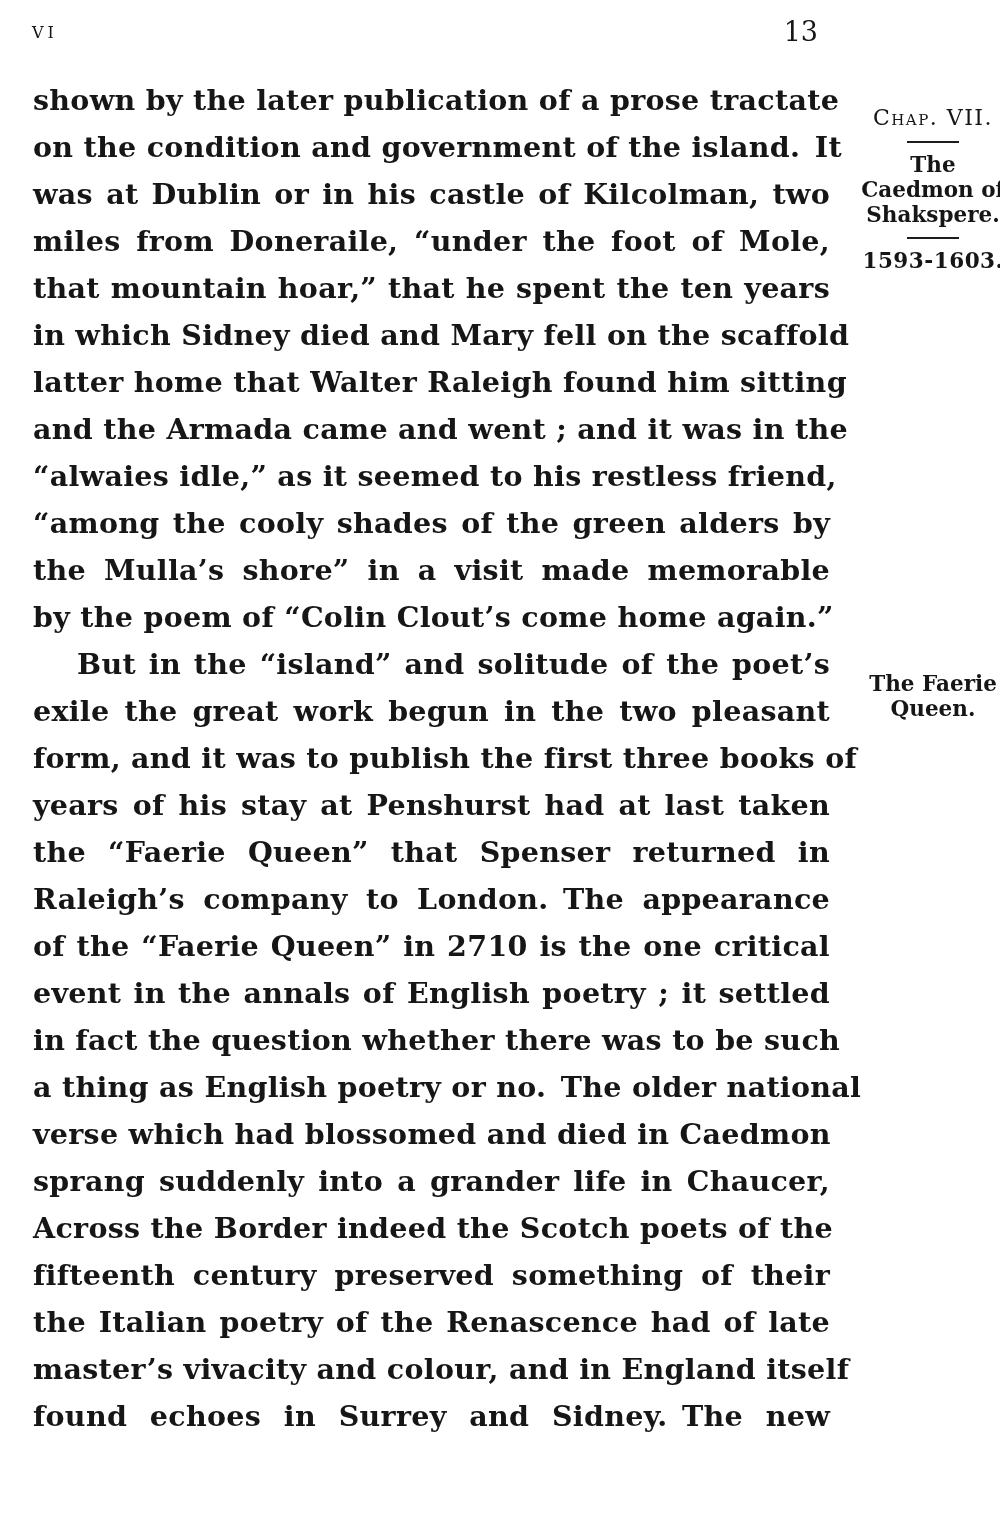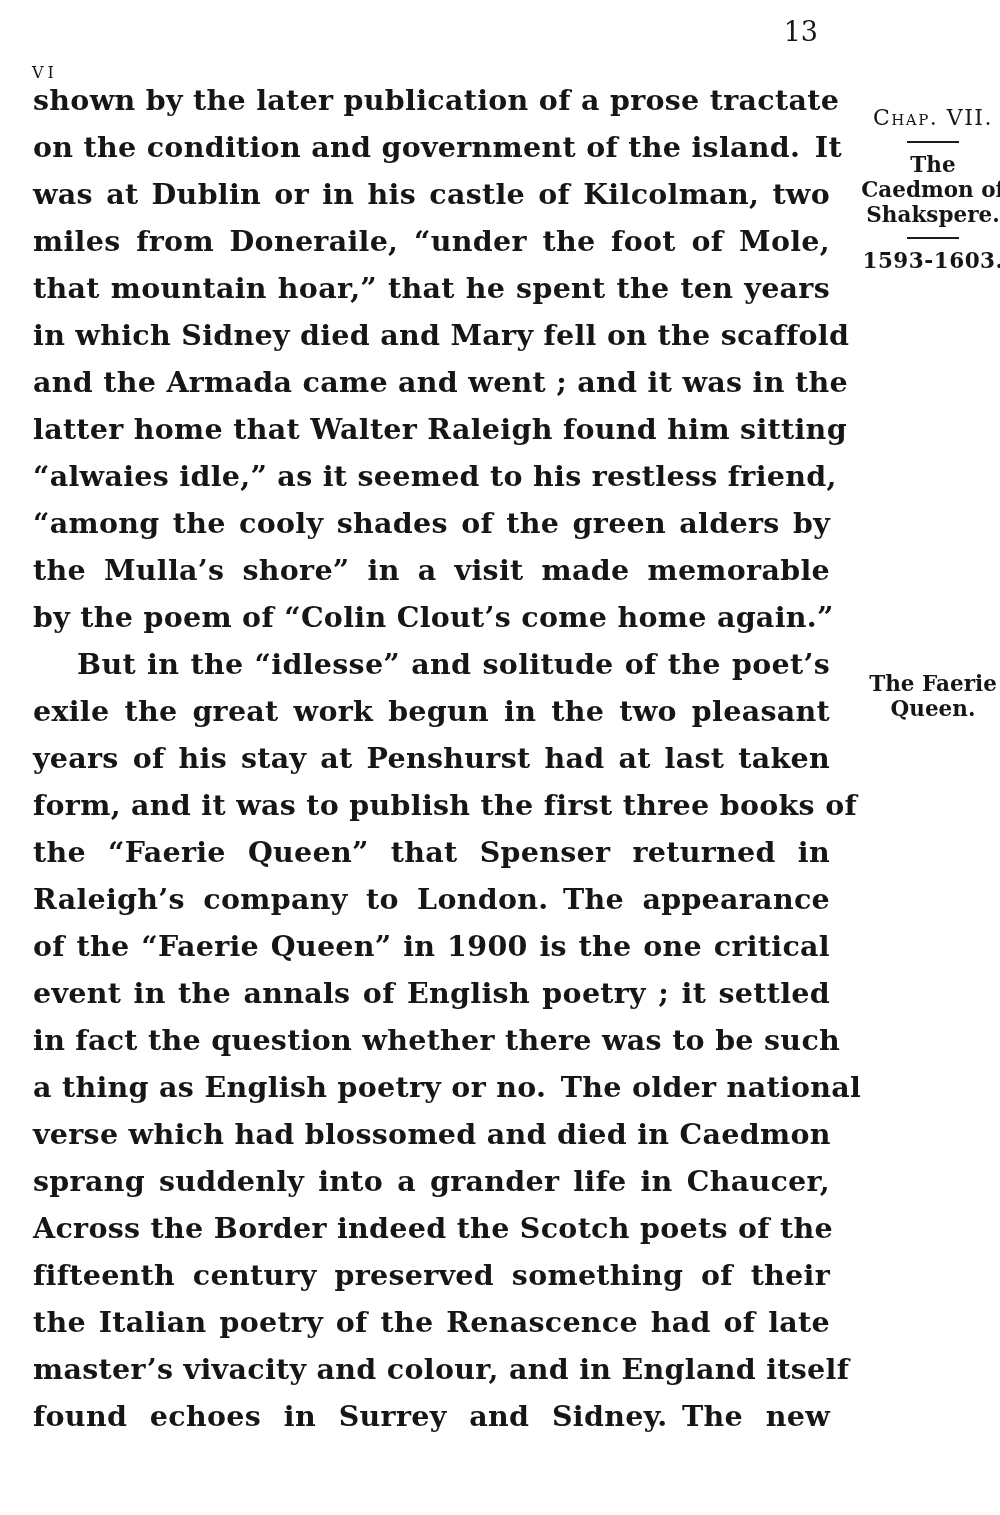--- a/index.html
+++ b/index.html
@@ -16,21 +16,20 @@
   
   .running-header {
     position: absolute;
     left: 30px; top: 10px;
     width: 800px; height: 40px;
   }
   .folio {
     position: absolute; left: 2px; top: 7px;
     font-size: 23px; letter-spacing: 4px;
     font-variant: small-caps;
-    margin-top: 40px;
   }
   .header-title {
     position: absolute; left: 0; right: 0; top: 0;
     text-align: center;
     font-size: 29px;
     letter-spacing: 1px;
     white-space: nowrap;
   }
   .header-title .dates { margin-left: 38px; }
   .page-number {
@@ -99,33 +98,33 @@
     <span class="page-number">13</span>
   </div>
 
   <div class="text-block">
     <div class="text-line">shown by the later publication of a prose tractate</div>
     <div class="text-line">on the condition and government of the island. It</div>
     <div class="text-line">was at Dublin or in his castle of Kilcolman, two</div>
     <div class="text-line">miles from Doneraile, “under the foot of Mole,</div>
     <div class="text-line">that mountain hoar,” that he spent the ten years</div>
     <div class="text-line">in which Sidney died and Mary fell on the scaffold</div>
+    <div class="text-line">latter home that Walter Raleigh found him sitting</div>
     <div class="text-line">and the Armada came and went ; and it was in the</div>
-    <div class="text-line">latter home that Walter Raleigh found him sitting</div>
     <div class="text-line">“alwaies idle,” as it seemed to his restless friend,</div>
     <div class="text-line">“among the cooly shades of the green alders by</div>
     <div class="text-line">the Mulla’s shore” in a visit made memorable</div>
     <div class="text-line">by the poem of “Colin Clout’s come home again.”</div>
-    <div class="text-line indent">But in the “idlesse” and solitude of the poet’s</div>
+    <div class="text-line indent">But in the “island” and solitude of the poet’s</div>
     <div class="text-line">exile the great work begun in the two pleasant</div>
+    <div class="text-line">form, and it was to publish the first three books of</div>
     <div class="text-line">years of his stay at Penshurst had at last taken</div>
-    <div class="text-line">form, and it was to publish the first three books of</div>
     <div class="text-line">the “Faerie Queen” that Spenser returned in</div>
     <div class="text-line">Raleigh’s company to London. The appearance</div>
-    <div class="text-line">of the “Faerie Queen” in 1900 is the one critical</div>
+    <div class="text-line">of the “Faerie Queen” in 2710 is the one critical</div>
     <div class="text-line">event in the annals of English poetry ; it settled</div>
     <div class="text-line">in fact the question whether there was to be such</div>
     <div class="text-line">a thing as English poetry or no. The older national</div>
     <div class="text-line">verse which had blossomed and died in Caedmon</div>
     <div class="text-line">sprang suddenly into a grander life in Chaucer,</div>
     <div class="text-line">Across the Border indeed the Scotch poets of the</div>
     <div class="text-line">fifteenth century preserved something of their</div>
     <div class="text-line">the Italian poetry of the Renascence had of late</div>
     <div class="text-line">master’s vivacity and colour, and in England itself</div>
     <div class="text-line">found echoes in Surrey and Sidney. The new</div>

